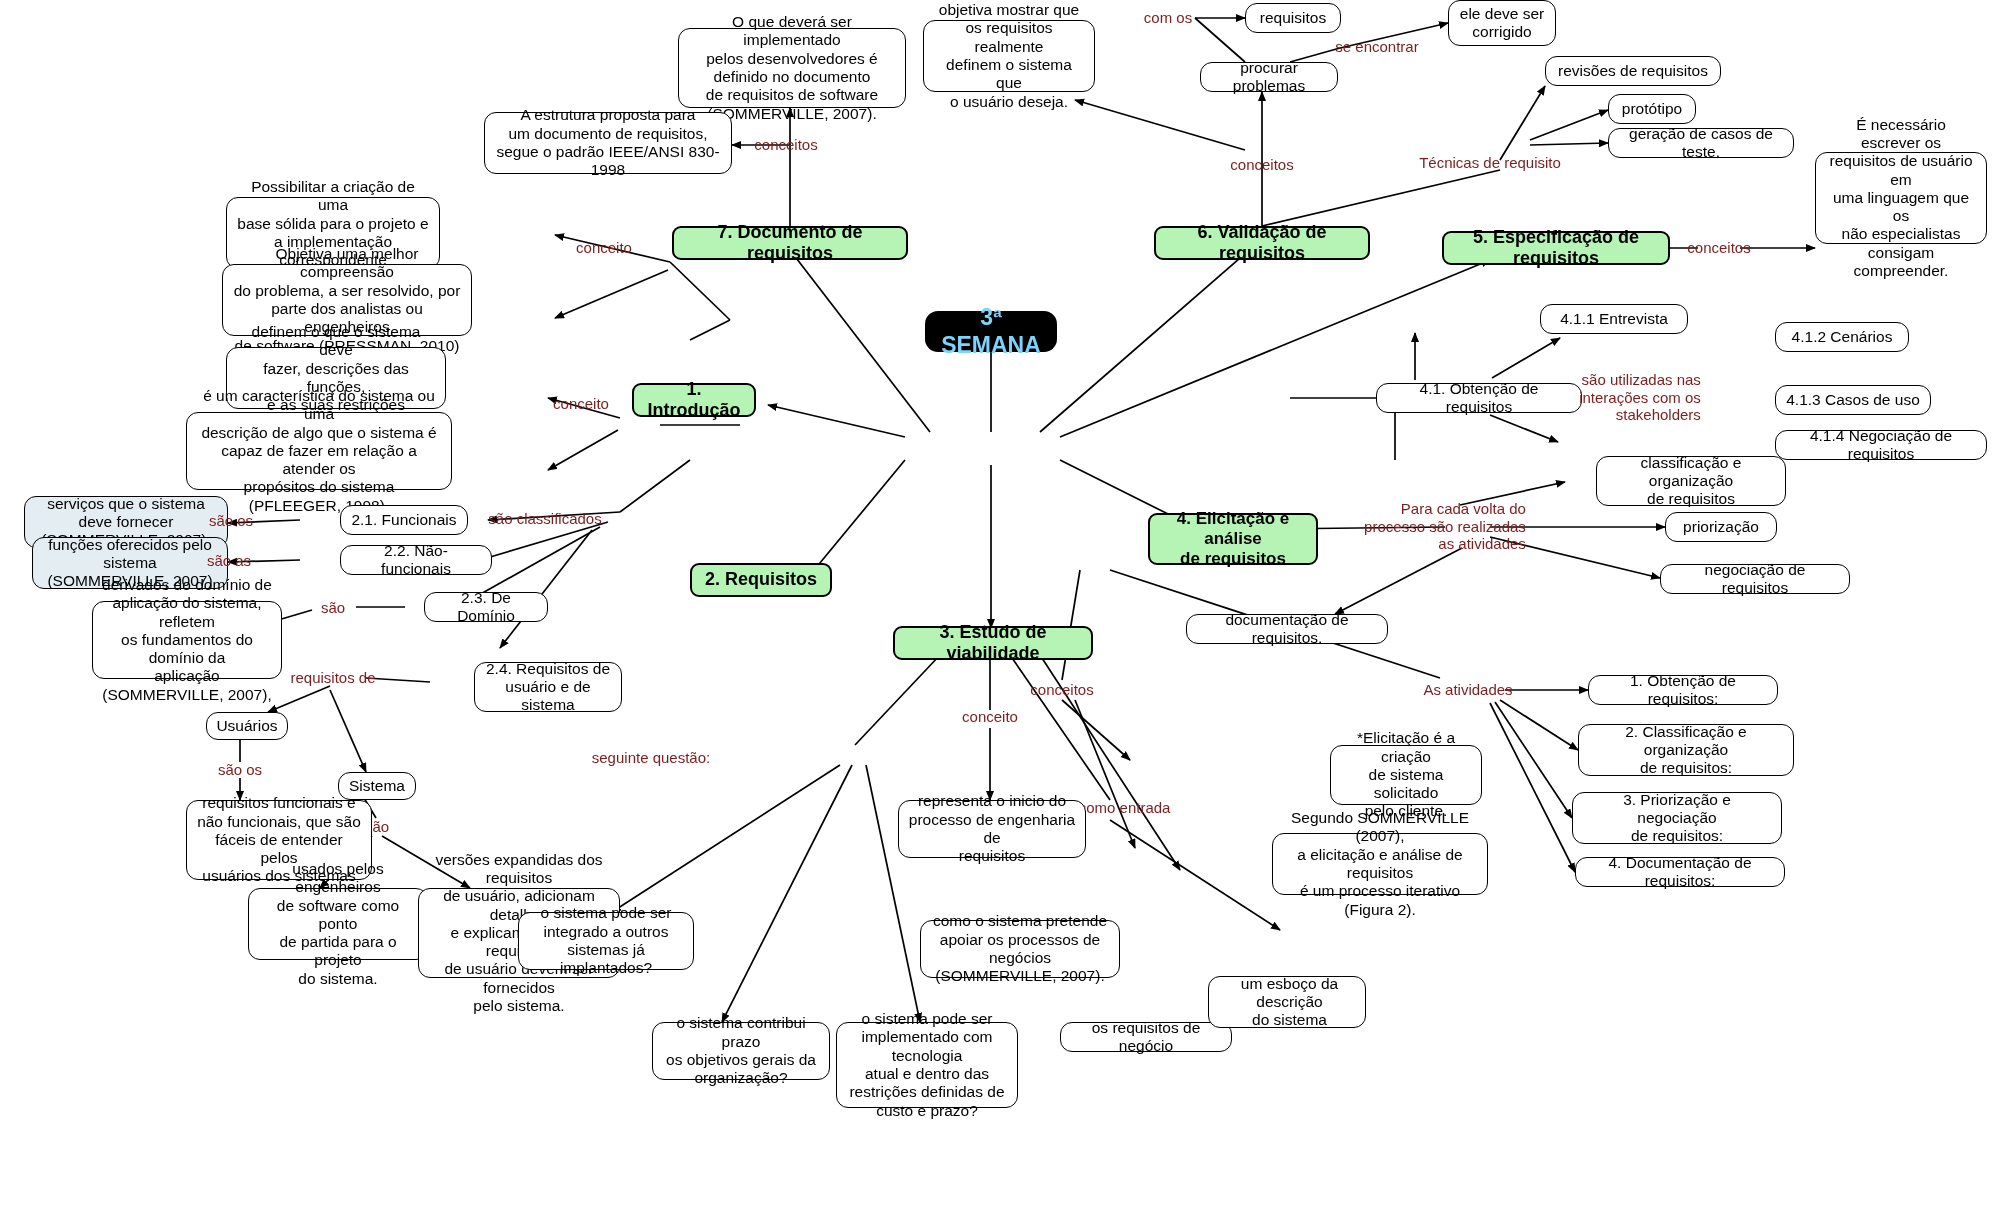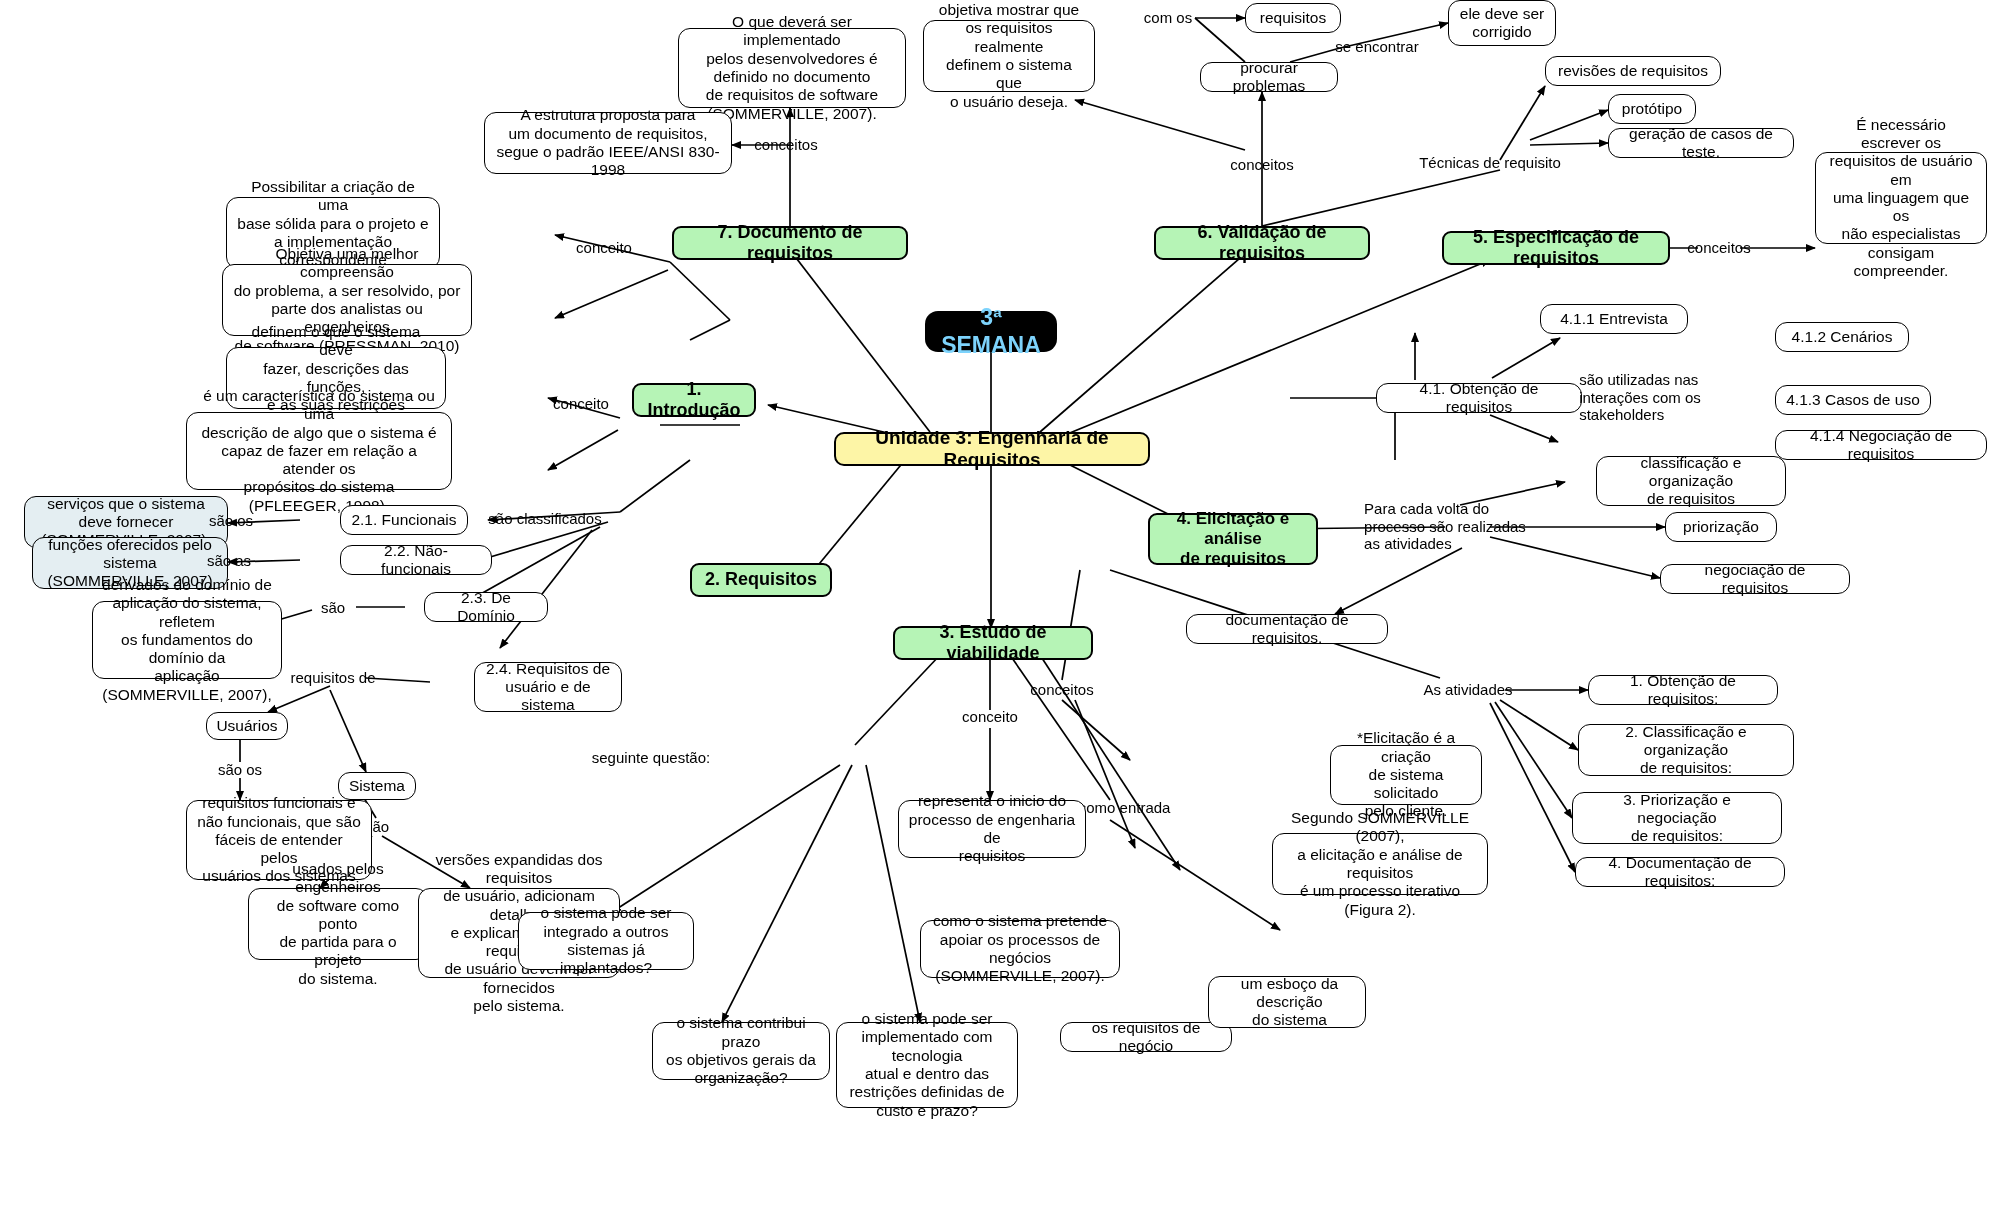--- a/index.html
+++ b/index.html
@@ -8,22 +8,22 @@
   #edges{position:absolute;left:0;top:0;width:1998px;height:1222px;pointer-events:none;}
   .node{position:absolute;box-sizing:border-box;border:1.6px solid #000;border-radius:12px;
         background:#fff;display:flex;align-items:center;justify-content:center;
         text-align:center;line-height:1.18;color:#000;padding:5px 9px;white-space:pre-line;}
   .plain{font-size:15.5px;}
   .green{background:#b6f4b6;font-weight:bold;font-size:18px;border-width:2px;border-radius:9px;}
   .green.sm{font-size:17px;}
   .blue{background:#e4eef2;font-size:15.5px;}
   .yellow{background:#fdf5a6;font-weight:bold;font-size:19px;border:2px solid #000;border-radius:10px;}
   .black{background:#000;color:#7dd3fc;font-weight:bold;font-size:23px;border:none;border-radius:13px;}
-  .linklabel{position:absolute;font-size:15px;color:#000000;background:transparent;
-             text-align:left;line-height:1.18;white-space:pre-line;transform:translate(-50%,-50%);}
+  .linklabel{position:absolute;font-size:15px;color:#7f1d1d;background:transparent;
+             text-align:right;line-height:1.18;white-space:pre-line;transform:translate(-50%,-50%);}
 </style>
 </head>
 <body>
 
 <div id="canvas">
 
   <svg id="edges" viewBox="0 0 1998 1222">
     <defs>
       <marker id="ah" markerWidth="11" markerHeight="11" refX="9" refY="4" orient="auto" markerUnits="userSpaceOnUse">
         <path d="M0,0 L10,4 L0,8 Z" fill="#000"></path>
@@ -124,21 +124,20 @@
       <line x1="1110" y1="570" x2="1440" y2="678"></line>
       <line x1="1505" y1="690" x2="1588" y2="690" marker-end="url(#ah)"></line>
       <line x1="1500" y1="700" x2="1578" y2="750" marker-end="url(#ah)"></line>
       <line x1="1495" y1="702" x2="1572" y2="818" marker-end="url(#ah)"></line>
       <line x1="1490" y1="703" x2="1575" y2="872" marker-end="url(#ah)"></line>
     </g>
   </svg>
 
   <div class="node black" style="left:925px;top:311px;width:132px;height:41px;">3ª SEMANA</div>
 
-  <div class="node yellow" style="left:834px;top:432px;width:316px;height:34px;">Unidade 3: Engenharia de Requisitos</div>
 
   <div class="node green" style="left:672px;top:226px;width:236px;height:34px;">7. Documento de requisitos</div>
   <div class="node green" style="left:1154px;top:226px;width:216px;height:34px;">6. Validação de requisitos</div>
   <div class="node green" style="left:1442px;top:231px;width:228px;height:34px;">5. Especificação de requisitos</div>
   <div class="node green" style="left:632px;top:383px;width:124px;height:34px;">1. Introdução</div>
   <div class="node green" style="left:690px;top:563px;width:142px;height:34px;">2. Requisitos</div>
   <div class="node green" style="left:893px;top:626px;width:200px;height:34px;">3. Estudo de viabilidade</div>
   <div class="node green sm" style="left:1148px;top:513px;width:170px;height:52px;">4. Elicitação e análise
 de requisitos</div>
 

